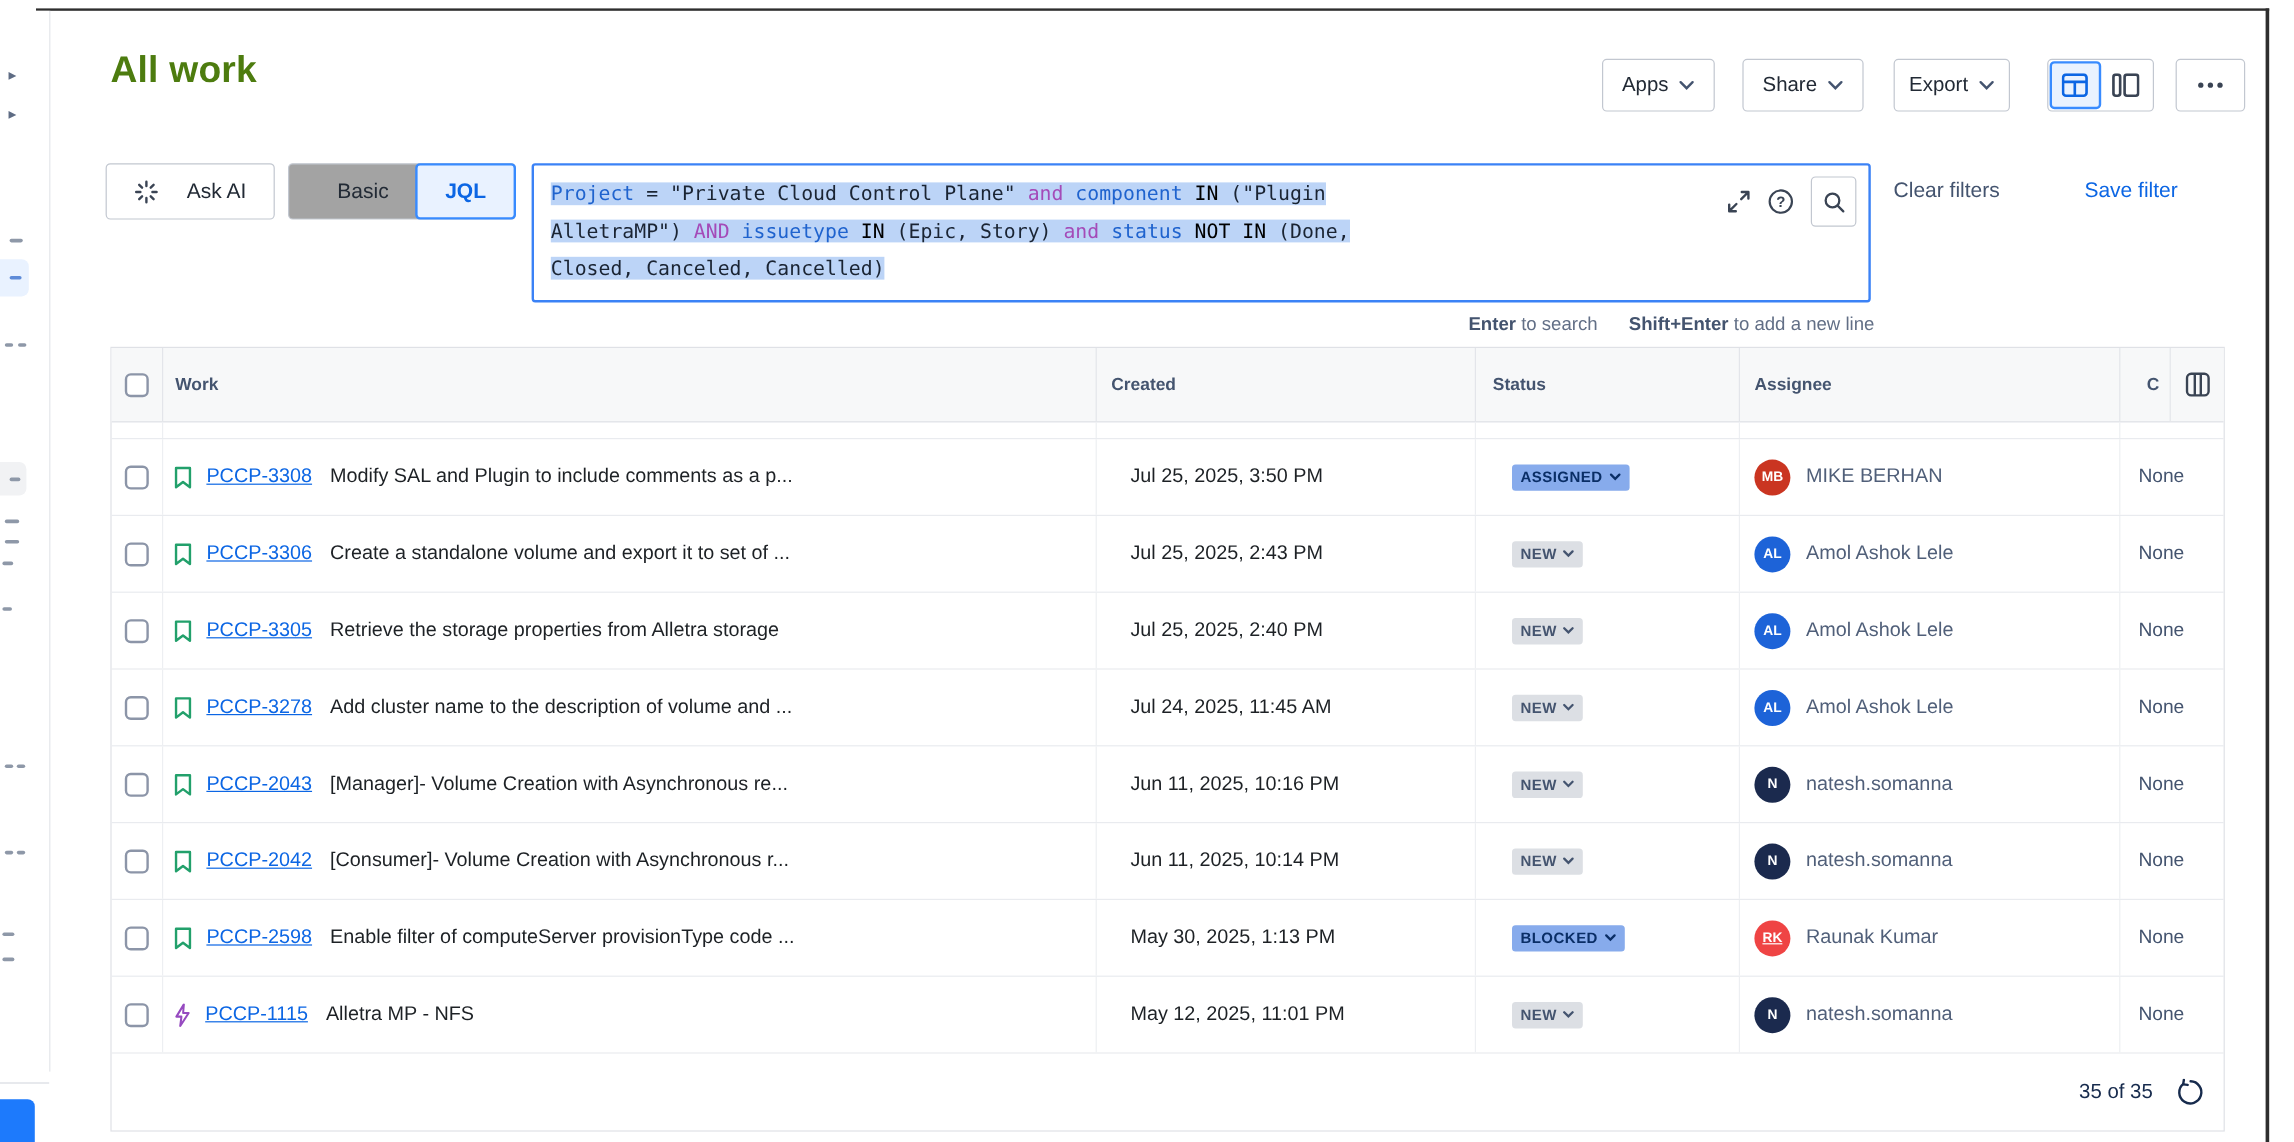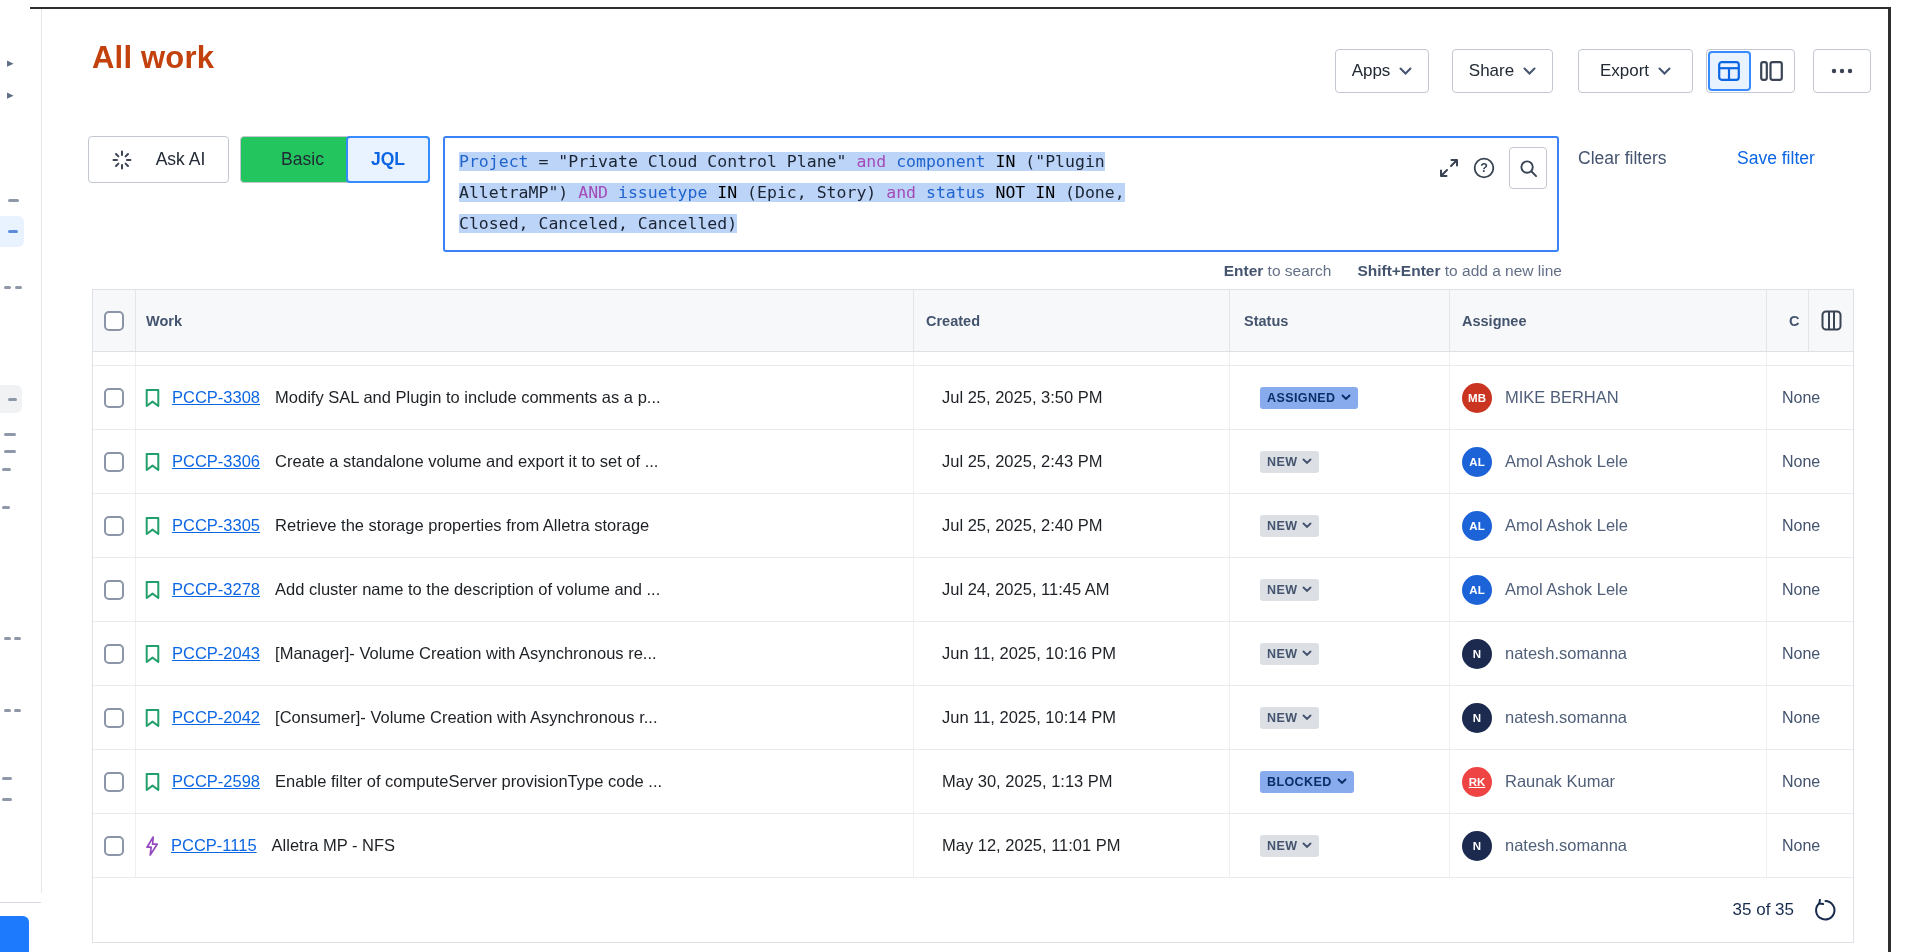--- a/index.html
+++ b/index.html
@@ -14,38 +14,38 @@
   .sidebar{position:absolute;left:0;top:9px;width:41px;height:943px;background:#fff;}
   .sidebar-divider{position:absolute;left:41px;top:9px;width:1px;height:884px;background:#E4E6EA;}
   .sb-chev{position:absolute;color:#5E6C84;font-size:13px;line-height:1;}
   .sb-dash{position:absolute;height:3px;background:#8E98A8;border-radius:2px;}
   .sb-pill-blue{position:absolute;left:-8px;top:207px;width:32px;height:31px;background:#E9F2FF;border-radius:6px;}
   .sb-pill-gray{position:absolute;left:-8px;top:376px;width:30px;height:28px;background:#F1F2F4;border-radius:6px;}
   .sb-hline{position:absolute;left:0;top:893px;width:41px;height:1px;background:#D8DBE1;}
   .sb-bluebox{position:absolute;left:0;top:907px;width:29px;height:45px;background:#1D7AFC;border-radius:0 6px 0 0;}
 
   
-  .page-title{position:absolute;left:92px;top:40px;margin:0;font-size:31px;font-weight:700;color:#c2410c;letter-spacing:.2px;}
+  .page-title{position:absolute;left:92px;top:40px;margin:0;font-size:31px;font-weight:700;color:#4d7c0f;letter-spacing:.2px;}
 
   
   .btn{position:absolute;top:49px;height:44px;display:flex;align-items:center;justify-content:center;gap:9px;
        border:1px solid #C2C7D0;border-radius:4px;background:#fff;font-size:17px;color:#222A35;font-weight:500;box-sizing:border-box;cursor:pointer;}
   .btn-apps{left:1335px;width:94px;}
   .btn-share{left:1452px;width:101px;}
-  .btn-export{left:1578px;width:115px;}
+  .btn-export{left:1578px;width:97px;}
   .view-toggle{position:absolute;left:1706px;top:49px;width:89px;height:44px;border:1px solid #C2C7D0;border-radius:4px;background:#fff;
        display:flex;align-items:center;box-sizing:border-box;padding:0 1px;}
   .toggle-cell{width:43px;height:40px;display:flex;align-items:center;justify-content:center;border-radius:4px;box-sizing:border-box;}
   .toggle-active{background:#E9F2FF;border:2px solid #388BFF;}
   .more-btn{left:1813px;width:58px;}
 
   
   .ask-ai{position:absolute;left:88px;top:136px;width:141px;height:47px;border:1px solid #C2C7D0;border-radius:4px;background:#fff;
        display:flex;align-items:center;justify-content:center;gap:24px;font-size:17.5px;color:#222A35;font-weight:500;box-sizing:border-box;cursor:pointer;}
-  .mode-group{position:absolute;left:240px;top:136px;width:190px;height:47px;border:1px solid #C2C7D0;border-radius:4px;background:#22c55e;
+  .mode-group{position:absolute;left:240px;top:136px;width:190px;height:47px;border:1px solid #C2C7D0;border-radius:4px;background:#a3a3a3;
        display:flex;align-items:center;box-sizing:border-box;padding-left:18px;}
   .mode-basic{flex:1;text-align:center;font-size:17.5px;color:#222A35;font-weight:500;cursor:pointer;}
   .mode-jql{width:84px;height:47px;margin:-1px -1px -1px 0;background:#E9F2FF;border:2px solid #388BFF;border-radius:4px;
        display:flex;align-items:center;justify-content:center;color:#0C66E4;font-weight:700;font-size:17.5px;box-sizing:border-box;cursor:pointer;}
 
   
   .jql-box{position:absolute;left:443px;top:136px;width:1116px;height:116px;border:2px solid #3B82F6;border-radius:3px;background:#fff;
        box-sizing:border-box;padding:8px 14px;font-family:"DejaVu Sans Mono",monospace;font-size:16.5px;line-height:31px;}
   .jql-line{white-space:pre;}
   .sel{background:#BCD4F7;}

